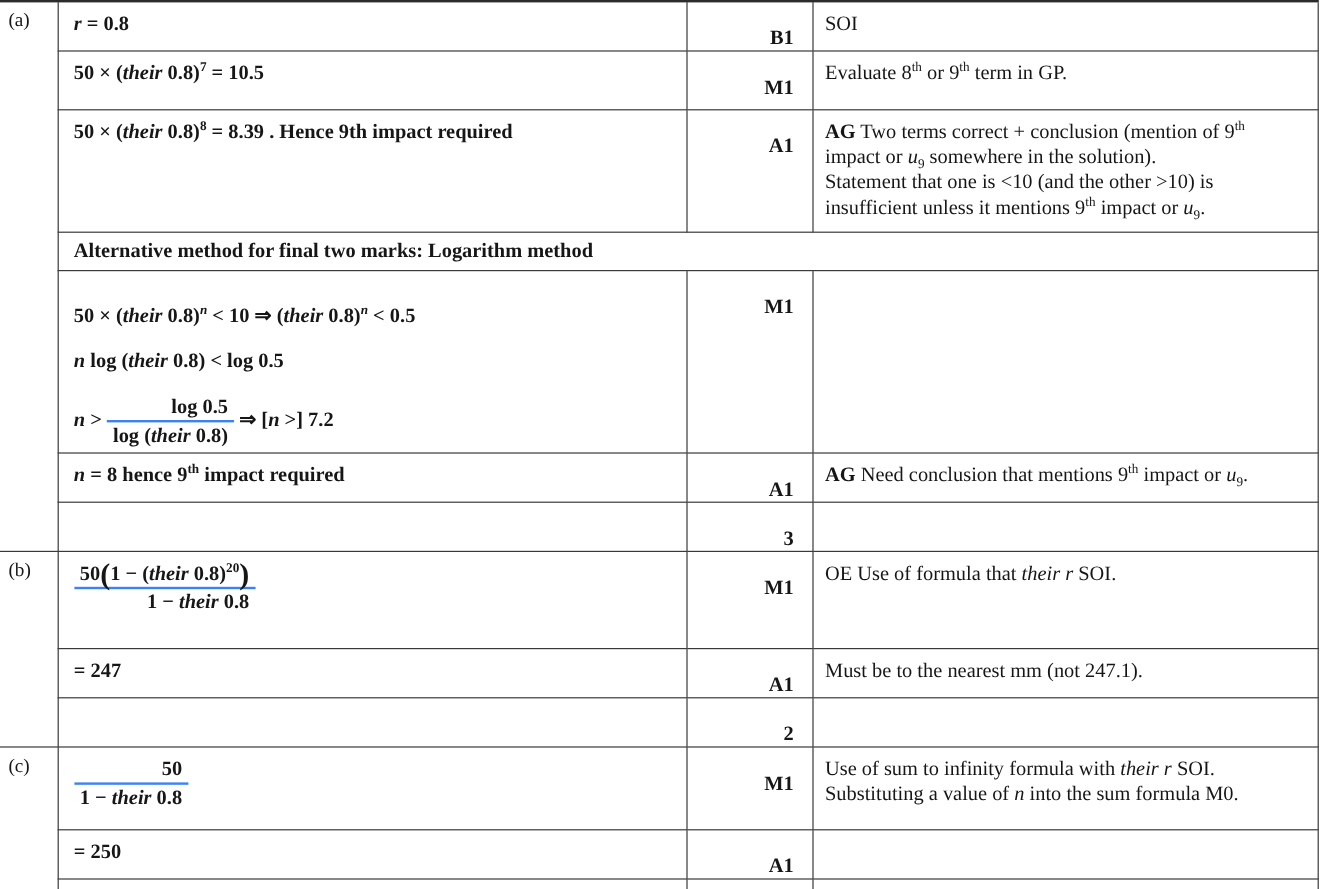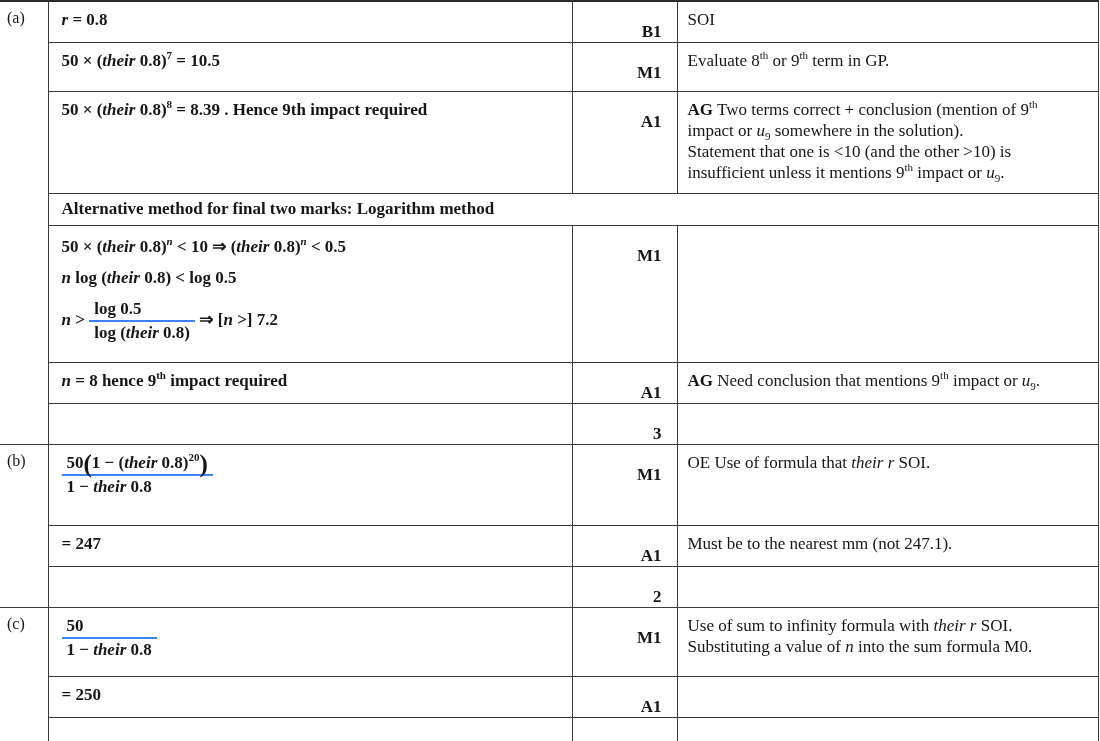--- a/index.html
+++ b/index.html
@@ -36,24 +36,24 @@
     padding: 20px 15px 0 4px;
     font-weight: bold;
   }
   td.guid { padding: 7px 12px 4px 10px; line-height: 21px; }
   td.alt-header { font-weight: bold; padding: 5px 0 0 13px; }
   sup { font-size: 11px; line-height: 0; }
   sub { font-size: 11px; line-height: 0; }
   .it { font-style: italic; }
   .bd { font-weight: bold; }
   .bigp { font-size: 25px; line-height: 0; vertical-align: -4px; }
-  .frac { display: inline-block; vertical-align: middle; text-align: left; }
+  .frac { display: inline-block; vertical-align: middle; text-align: right; }
   .frac .num { display: block; padding: 0 5px 1px; }
   .frac .den { display: block; border-top: 2px solid #3b82f6; padding: 1px 5px 0; }
-  .mline { margin: 2px 0 11px; }
+  .mline { margin: 18px 0 11px; }
   .mline:last-child { margin-bottom: 0; }
 </style>
 </head>
 <body>
 
 <table class="ms">
   <colgroup>
     <col style="width:48px">
       <col style="width:524px">
       <col style="width:105px">

